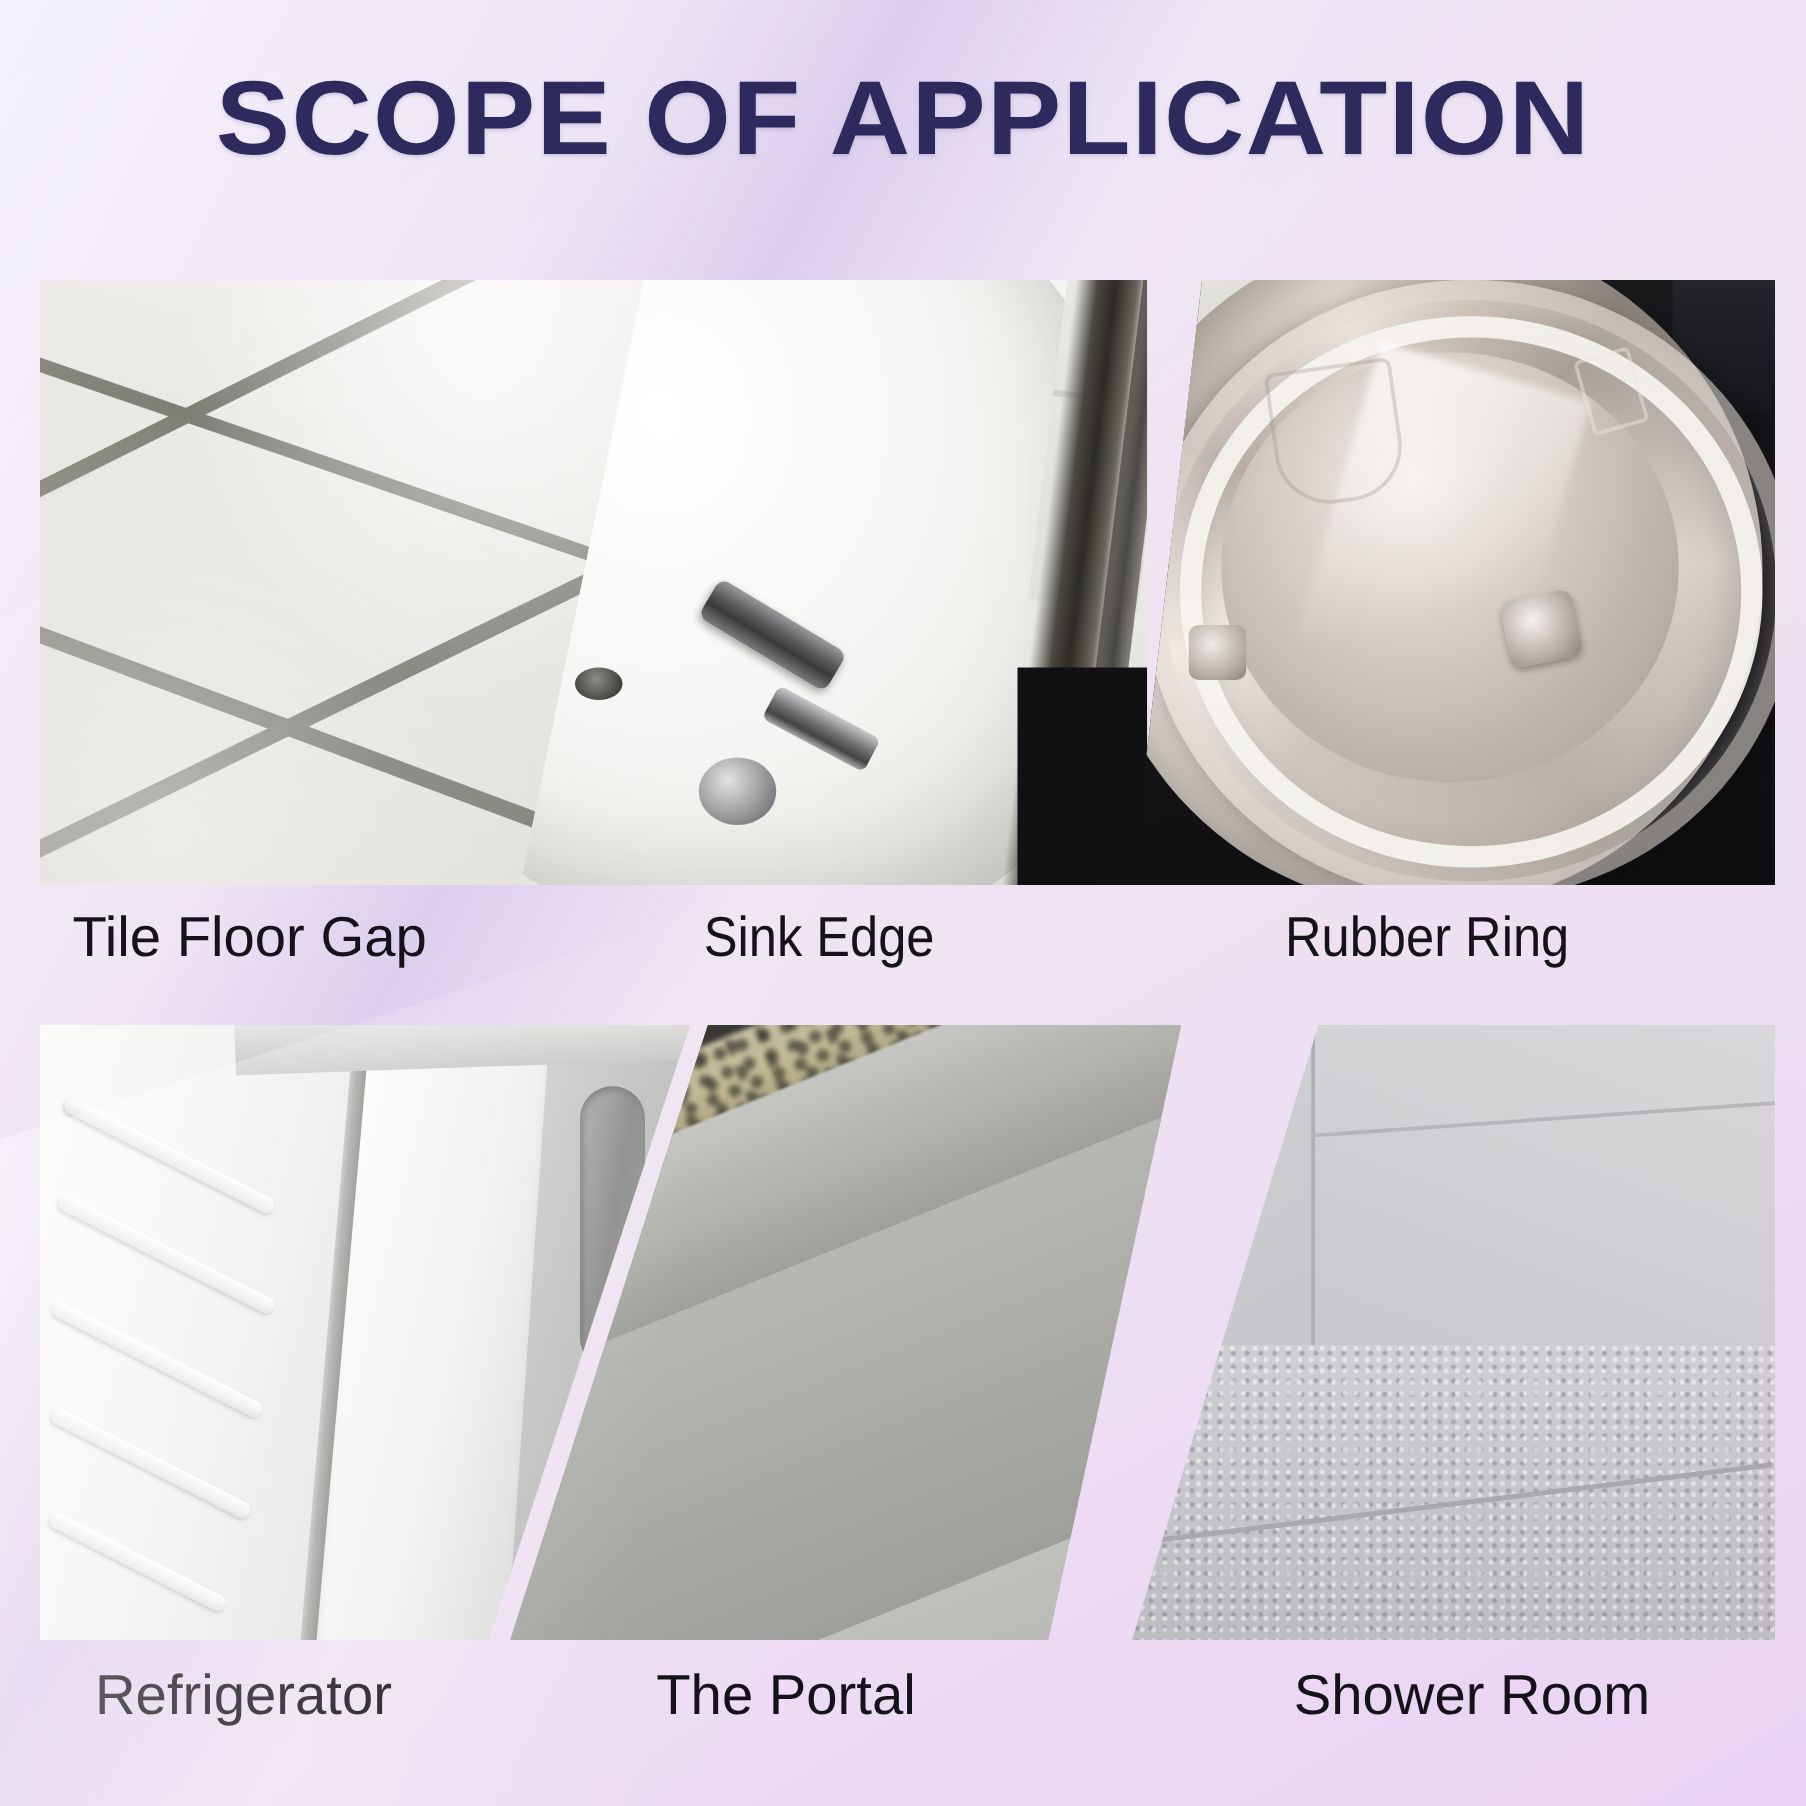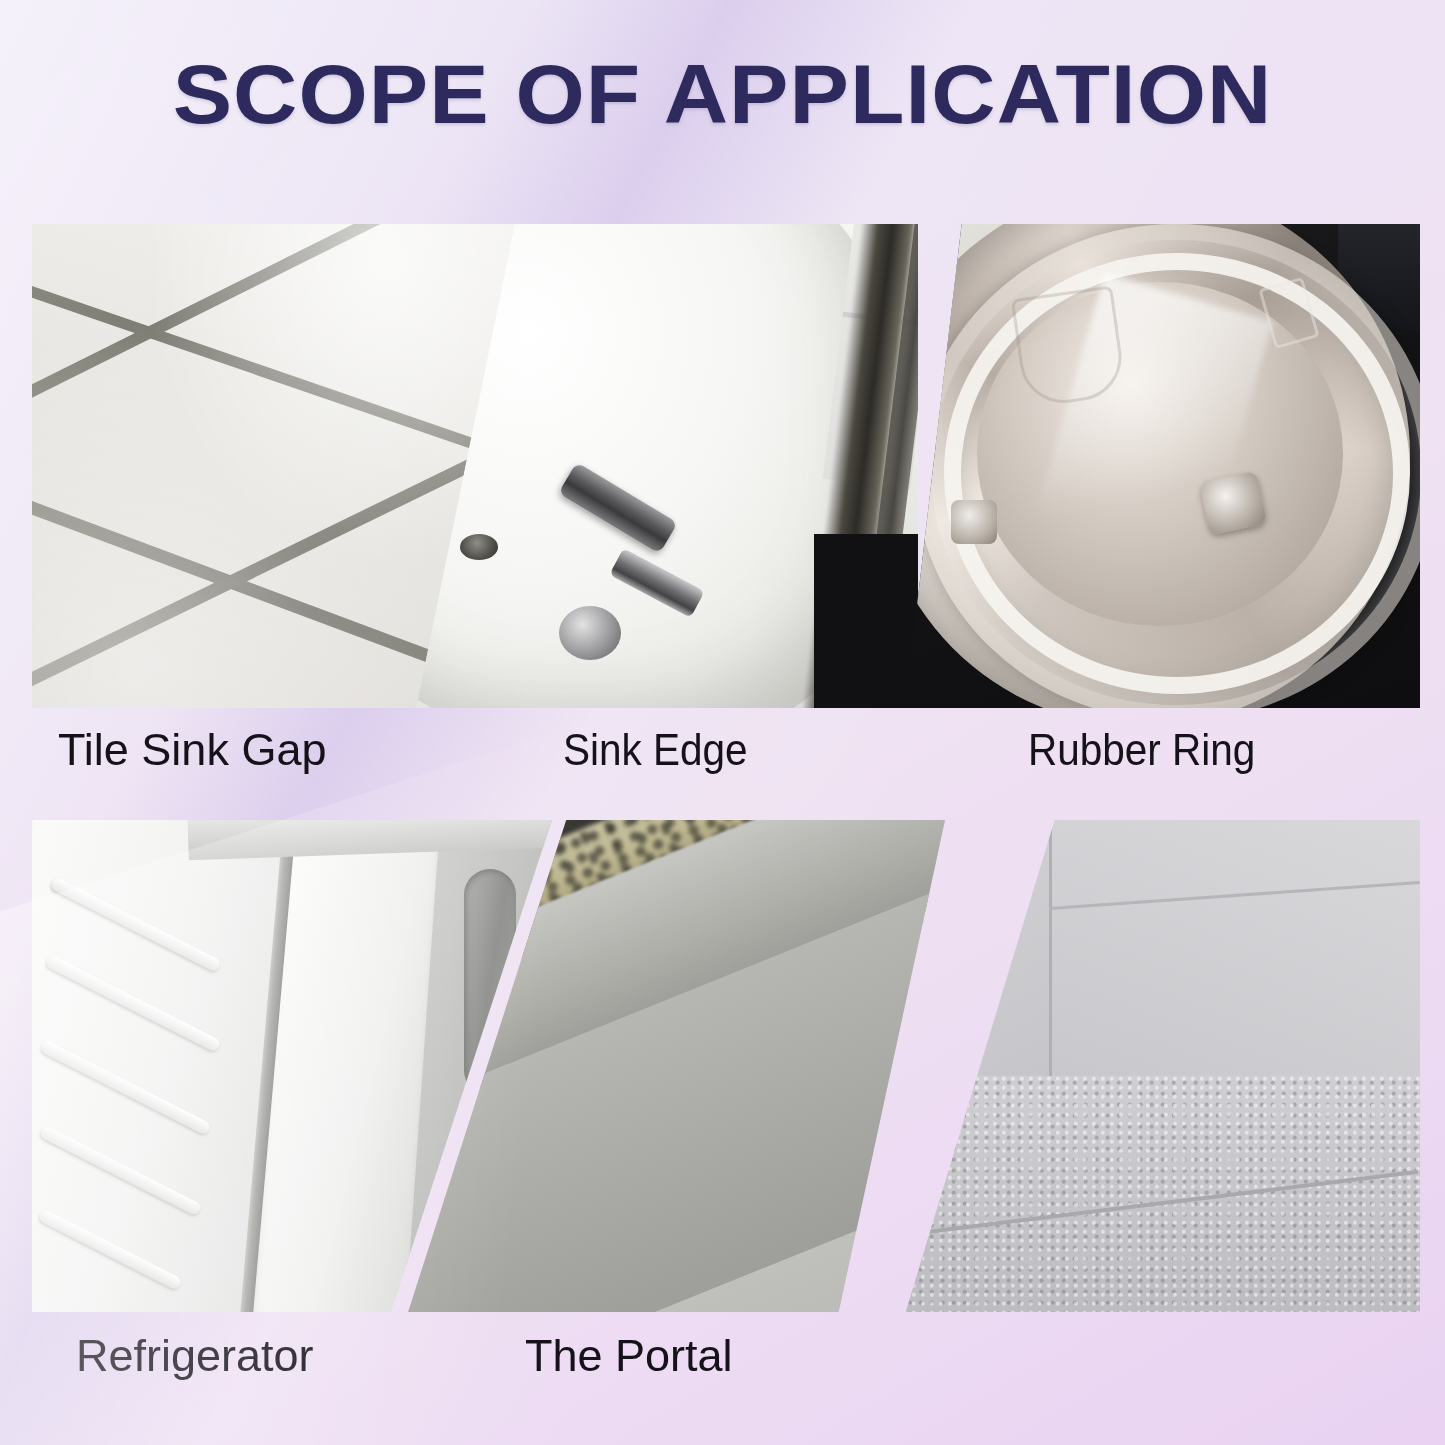--- a/index.html
+++ b/index.html
@@ -271,21 +271,21 @@
         <div class="streak"></div>
         <div class="emblem"></div>
         <div class="bolt"></div>
         <div class="valve"></div>
         <div class="tab"></div>
       </div>
     </div>
 
   </div>
 
-  <div class="cap cap-tile">Tile Sink Gap</div>
+  <div class="cap cap-tile">Tile Floor Gap</div>
   <div class="cap cap-sink">Sink Edge</div>
   <div class="cap cap-ring">Rubber Ring</div>
 
   <div class="row row-bot">
 
     <div class="cell c-fridge">
       <div class="photo art-fridge">
         <div class="body"></div>
         <div class="handle"></div>
         <div class="innerdoor"></div>
@@ -321,14 +321,15 @@
         <div class="floorline"></div>
         <div class="barrier2"></div>
         <div class="barrier"></div>
       </div>
     </div>
 
   </div>
 
   <div class="cap cap-fridge">Refrigerator</div>
   <div class="cap cap-portal">The Portal</div>
+  <div class="cap cap-shower">Shower Room</div>
 
 </div>
 
 </body></html>

